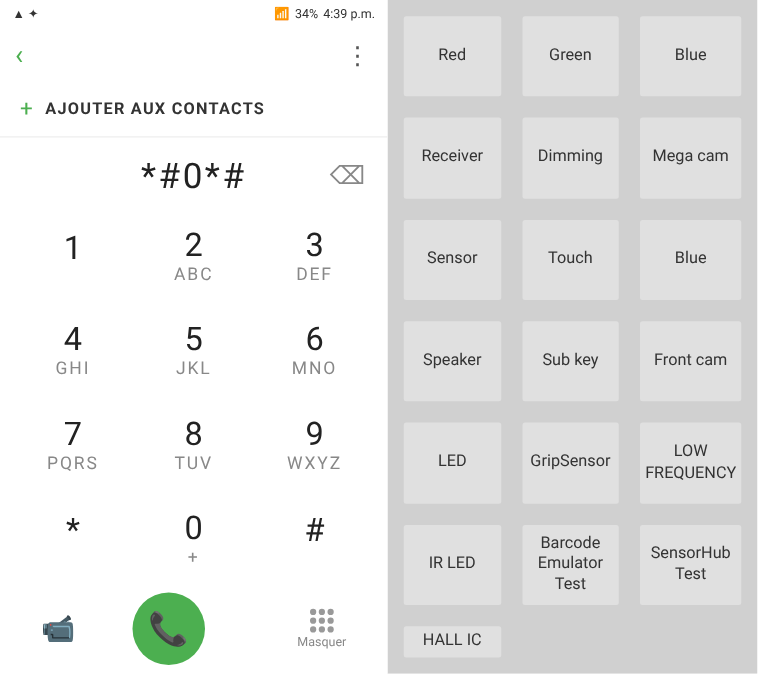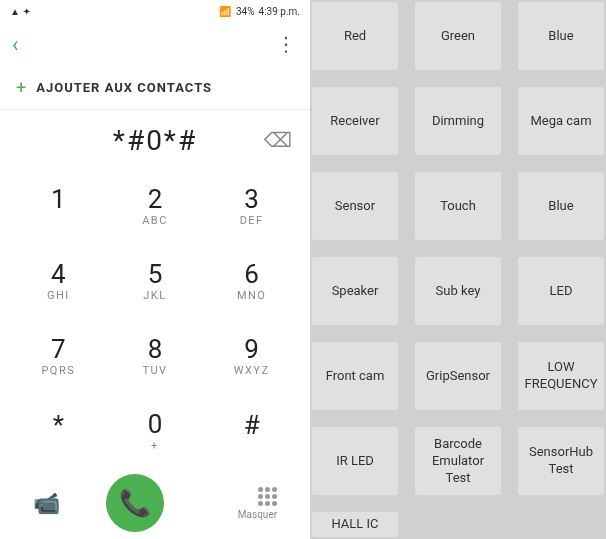--- a/index.html
+++ b/index.html
@@ -121,21 +121,21 @@
       cursor: pointer;
       user-select: none;
       height: 72px;
     }
     .key-main {
       font-size: 26px;
       color: #222;
       line-height: 1;
     }
     .key-sub {
-      font-size: 11px;
+      font-size: 14px;
       color: #888;
       letter-spacing: 1.5px;
       margin-top: 2px;
       min-height: 12px;
     }
 
     .bottom-bar {
       display: flex;
       align-items: center;
       justify-content: space-around;
@@ -155,21 +155,21 @@
       display: flex;
       align-items: center;
       justify-content: center;
       cursor: pointer;
       font-size: 26px;
       color: #fff;
     }
     .grid-btn {
       display: flex;
       flex-direction: column;
-      align-items: flex-end;
+      align-items: center;
       gap: 1px;
       cursor: pointer;
       margin-left: 28px;
     }
     .grid-dots {
       display: grid;
       grid-template-columns: repeat(3, 5px);
       gap: 2px;
     }
     .grid-dot {
@@ -186,21 +186,21 @@
 
     
     .right-panel {
       width: 296px;
       height: 539px;
       background: #d0d0d0;
       display: grid;
       grid-template-columns: repeat(3, 1fr);
       grid-template-rows: repeat(6, 1fr);
       gap: 17px;
-      padding: 2px;
+      padding: 13px;
     }
     .test-btn {
       background: #e0e0e0;
       display: flex;
       align-items: center;
       justify-content: center;
       text-align: center;
       font-size: 13px;
       color: #333;
       cursor: pointer;
@@ -318,22 +318,22 @@
     <div class="test-btn">Green</div>
     <div class="test-btn">Blue</div>
     <div class="test-btn">Receiver</div>
     <div class="test-btn">Dimming</div>
     <div class="test-btn">Mega cam</div>
     <div class="test-btn">Sensor</div>
     <div class="test-btn">Touch</div>
     <div class="test-btn">Blue</div>
     <div class="test-btn">Speaker</div>
     <div class="test-btn">Sub key</div>
+    <div class="test-btn">Front cam</div>
     <div class="test-btn">LED</div>
-    <div class="test-btn">Front cam</div>
     <div class="test-btn">GripSensor</div>
     <div class="test-btn">LOW
 FREQUENCY</div>
     <div class="test-btn">IR LED</div>
     <div class="test-btn">Barcode
 Emulator
 Test</div>
     <div class="test-btn">SensorHub
 Test</div>
     <div class="test-btn">HALL IC</div>

